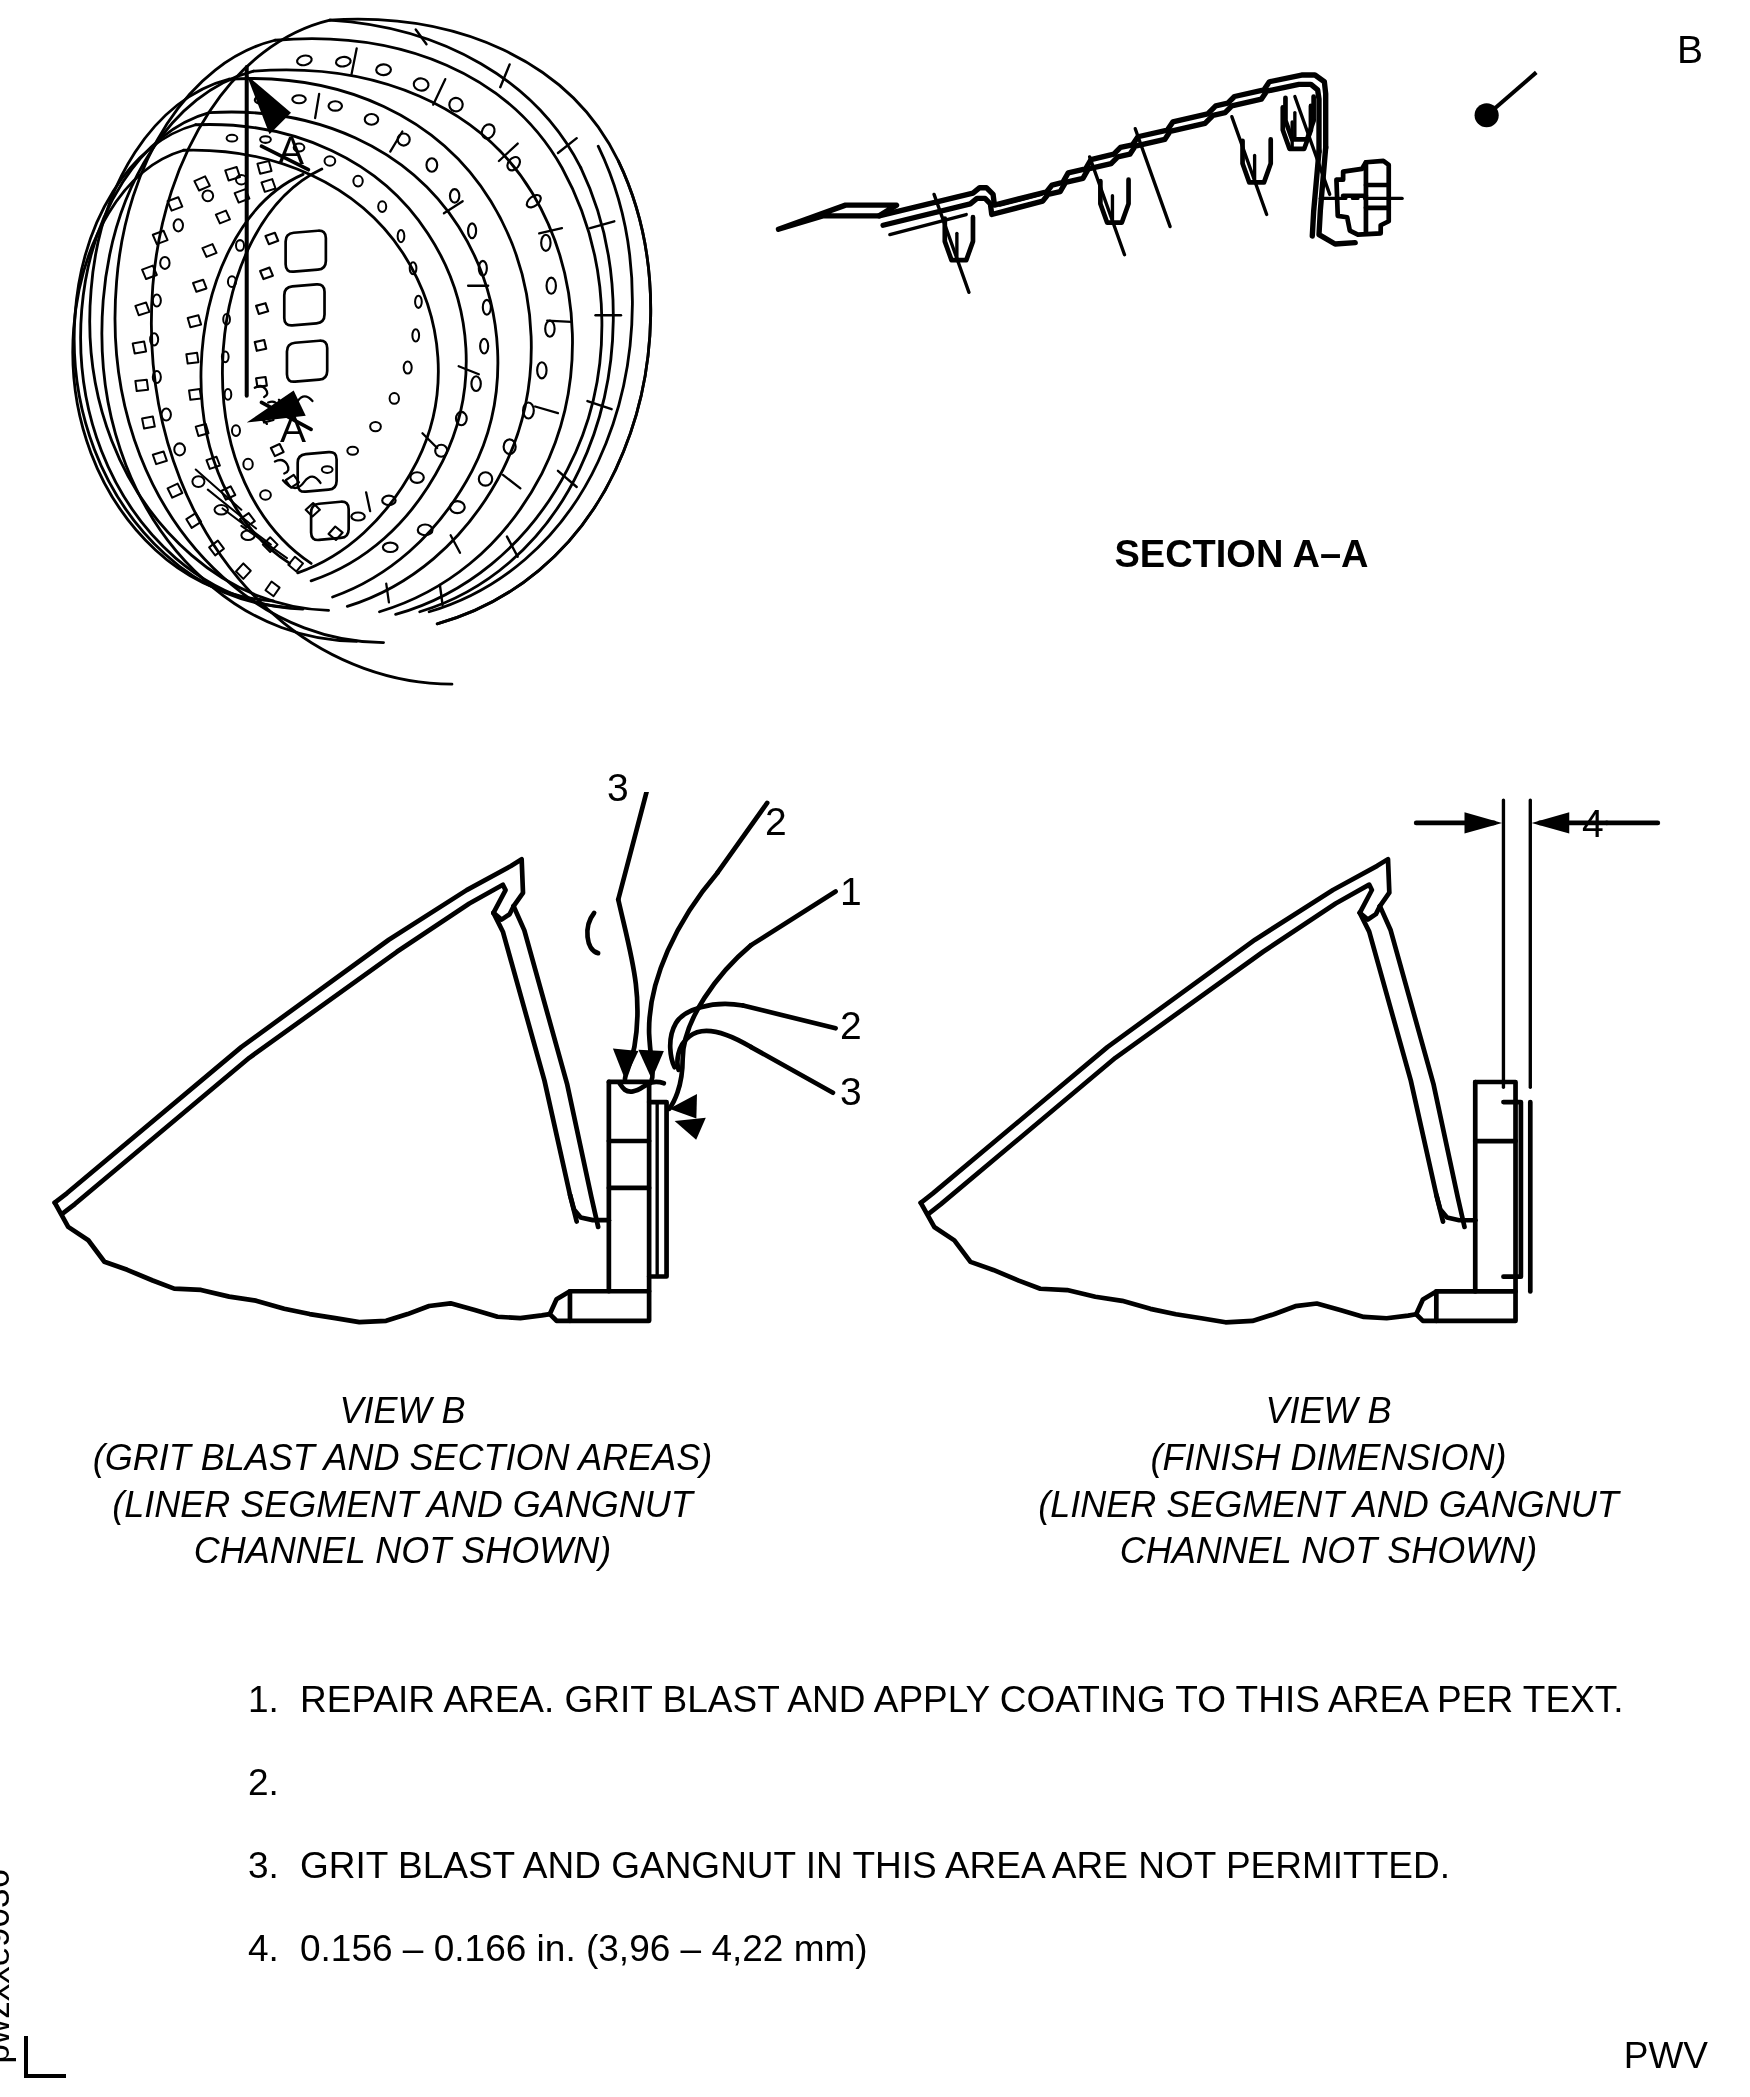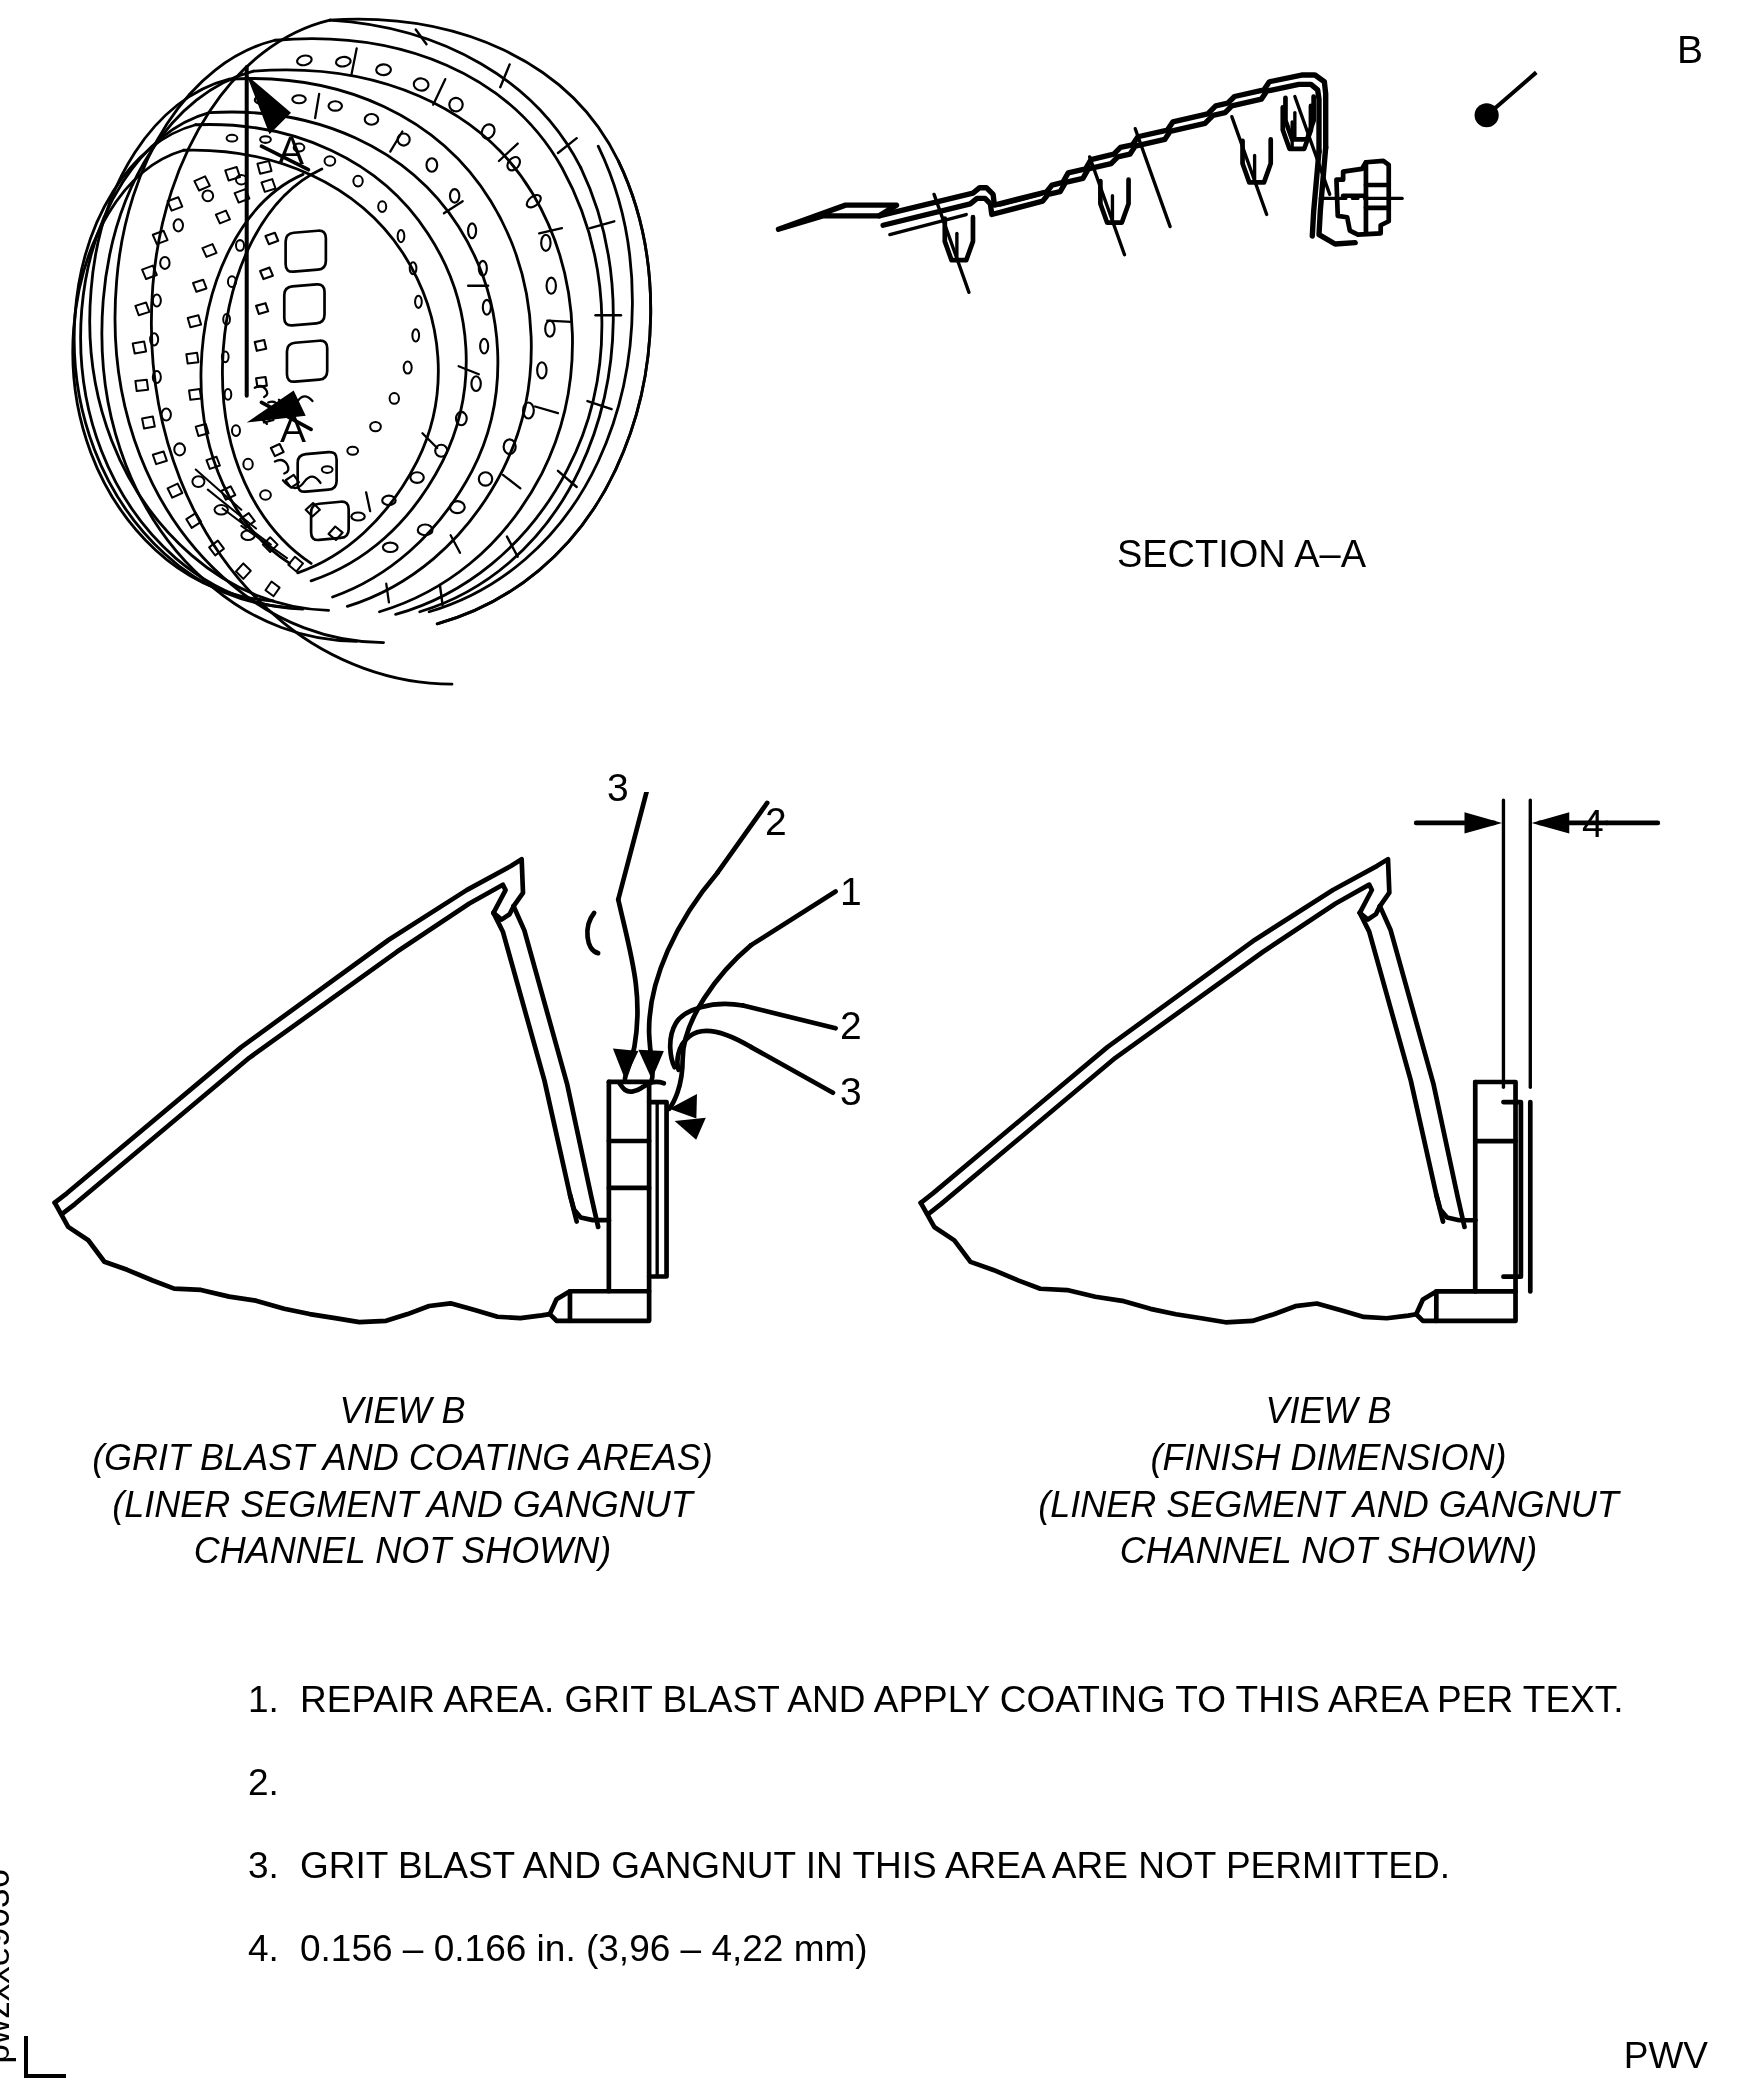--- a/index.html
+++ b/index.html
@@ -22,21 +22,21 @@
     left: 0; top: 0;
     width: 1751px;
     height: 2097px;
   }
 
   svg.art { display: block; }
 
   .fig-label {
     position: absolute;
     font-family: "Liberation Sans", sans-serif;
-    font-weight: 400;
+    font-weight: 700;
     color: #000;
     white-space: nowrap;
     letter-spacing: 0px;
   }
 
   
   .section-title {
     font-size: 38px;
     text-align: center;
   }
@@ -562,21 +562,21 @@
     <g fill="#000" stroke="none">
       <path d="M 888 46 L 832 30 L 832 62 Z"></path>
       <path d="M 932 46 L 988 30 L 988 62 Z"></path>
     </g>
   </svg>
 
   <span class="callout" style="left:1582px;top:804px;">4</span>
 
   <div class="view-caption" style="left:27px;top:1388px;width:751px;">
     <div>VIEW B</div>
-    <div>(GRIT BLAST AND COATING AREAS)</div>
+    <div>(GRIT BLAST AND SECTION AREAS)</div>
     <div>(LINER SEGMENT AND GANGNUT</div>
     <div>CHANNEL NOT SHOWN)</div>
   </div>
 
   <div class="view-caption" style="left:953px;top:1388px;width:751px;">
     <div>VIEW B</div>
     <div>(FINISH DIMENSION)</div>
     <div>(LINER SEGMENT AND GANGNUT</div>
     <div>CHANNEL NOT SHOWN)</div>
   </div>

